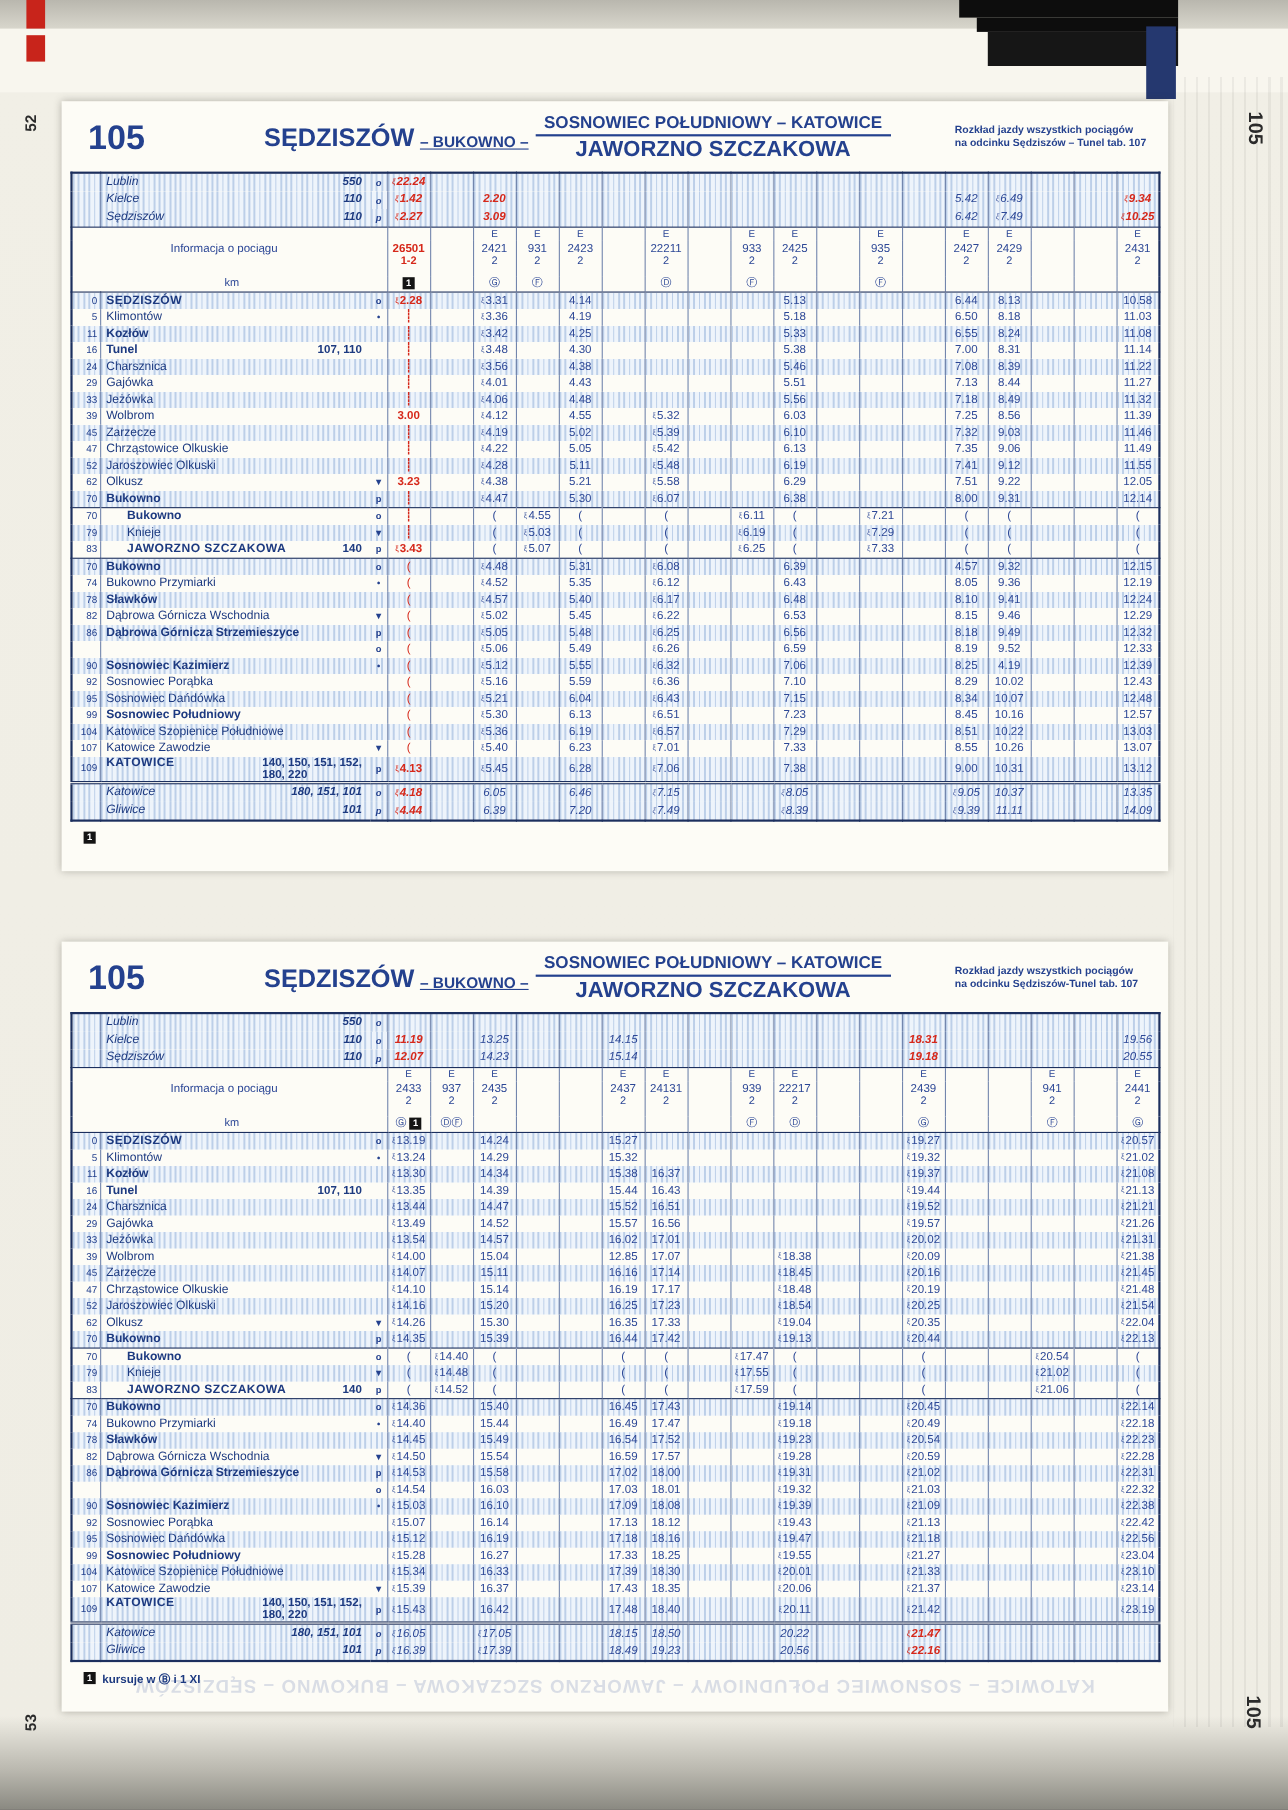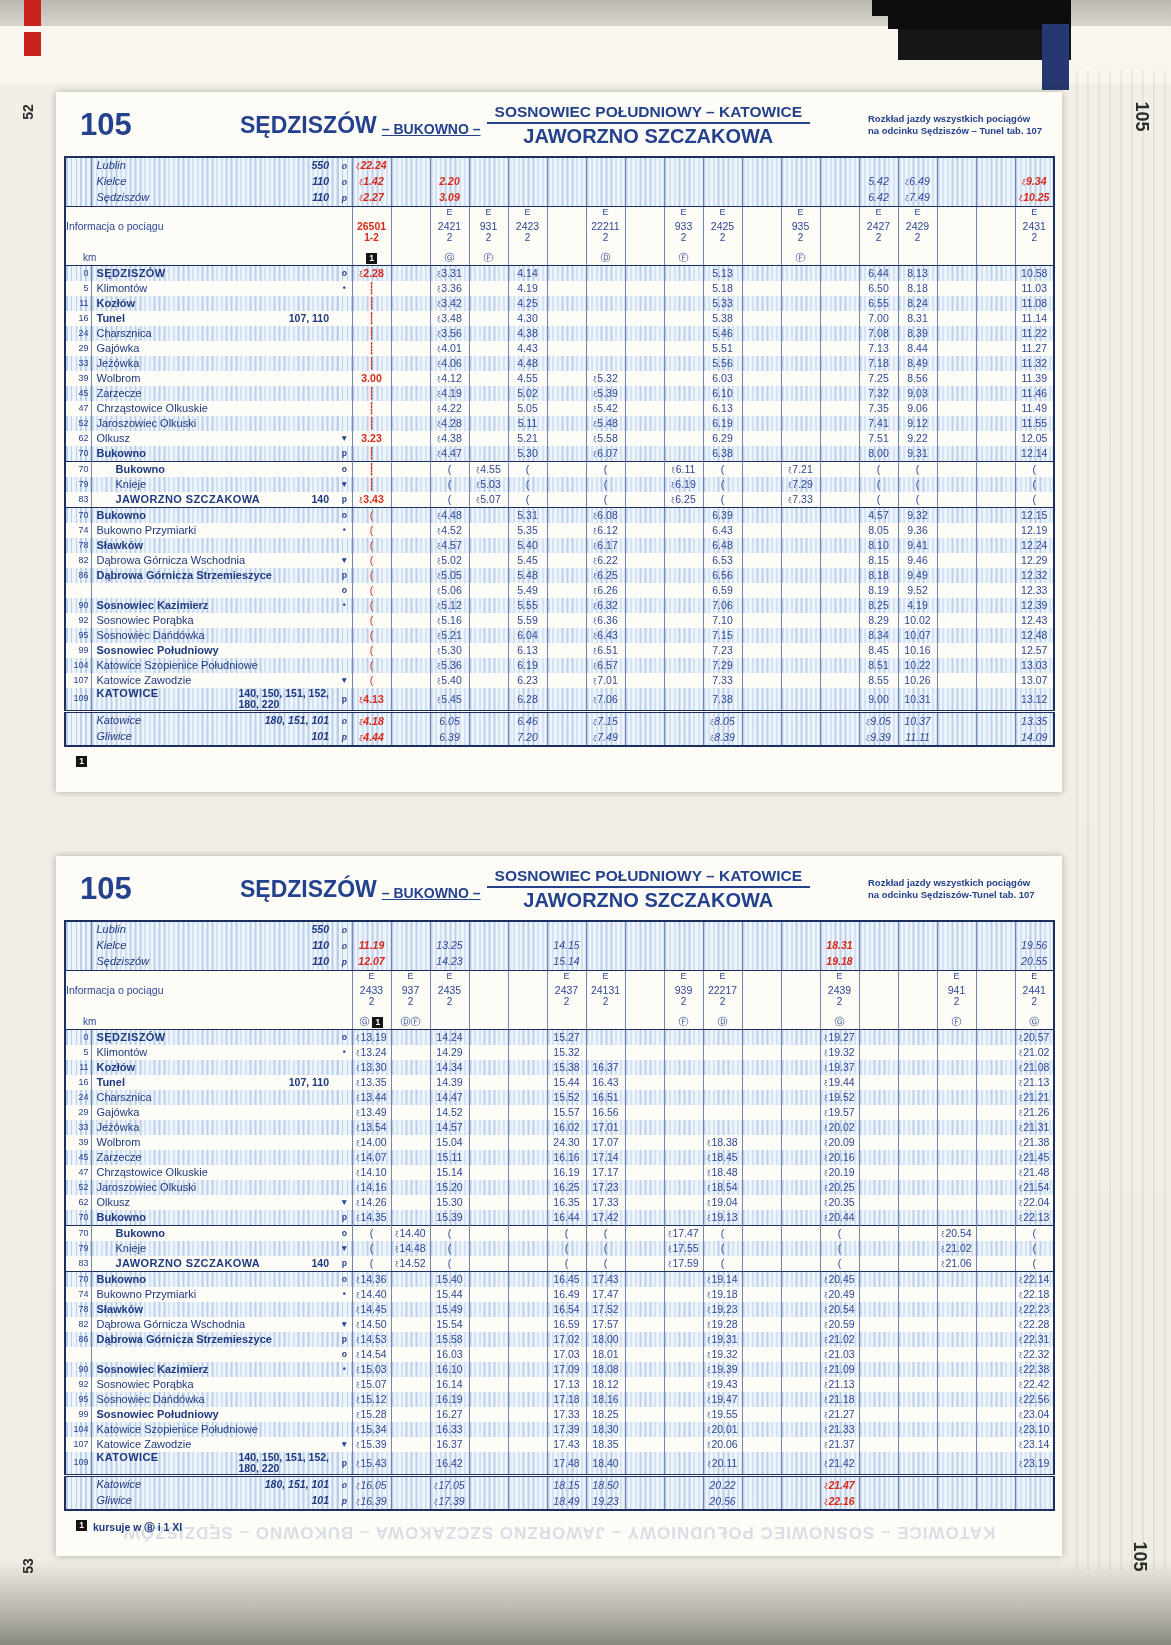--- a/index.html
+++ b/index.html
@@ -42,24 +42,24 @@
   td.st{text-align:left;padding-left:5px;color:#1d3a80;}
   td.mk{font-size:8.5px;font-weight:bold;color:#24418e;}
   .sn{font-size:11px;} .sn.b1{font-weight:bold;} .sn.b2{font-weight:bold;letter-spacing:.4px;}
   .rt{float:right;padding-right:8px;font-weight:bold;font-size:10.5px;}
   tr.z td{background-color:#eef4fb;
      background-image:repeating-linear-gradient(90deg,rgba(74,122,189,.30) 0 1.6px,transparent 1.6px 4.8px);}
   tr.fe td,tr.fo td{font-style:italic;height:16px;}
   tr.fe3 td{border-bottom:1px solid #1c2f5e;}
   tr.er td{height:12px;font-size:9px;}
   tr.ir td{height:30px;vertical-align:top;padding-top:2px;font-size:10.5px;}
-  td.il{text-align:left;padding-right:10px;font-size:10px;}
+  td.il{text-align:center;padding-right:10px;font-size:10px;}
   .cl{font-size:10px;}
   tr.sr td{height:14px;border-bottom:1.5px solid #1c2f5e;font-size:10px;vertical-align:middle;}
-  td.kml{text-align:left;padding-left:17px;font-size:9px;vertical-align:bottom;}
+  td.kml{text-align:center;padding-left:4px;font-size:9px;vertical-align:bottom;}
   tr.sub0 td{border-top:1.5px solid #1c2f5e;}
   tr.sub2 td{border-bottom:1.5px solid #1c2f5e;}
   tr.sub .sn{margin-left:19px;}
   tr.fo0 td{border-top:3px double #1c2f5e;}
   .tm{white-space:nowrap;}
   .rd{color:#d6281a;font-weight:bold;}
   .wv{font-size:7px;vertical-align:1px;margin-right:1px;opacity:.85;}
   .vln{font-size:11px;}
   .par{font-weight:normal;}
   .bx{display:inline-block;background:#141414;color:#fff;font-size:8.5px;width:11px;height:11px;line-height:11px;font-weight:bold;text-align:center;font-style:normal;}
@@ -1307,21 +1307,21 @@
           </tr>
           <tr class="bd">
             <td class="km">39</td>
             <td class="st"><span class="sn">Wolbrom</span></td>
             <td class="mk"></td>
             <td class="tc"><span class="tm"><span class="wv">ξ</span>14.00</span></td>
             <td class="tc"></td>
             <td class="tc"><span class="tm">15.04</span></td>
             <td class="tc"></td>
             <td class="tc"></td>
-            <td class="tc"><span class="tm">24.30</span></td>
+            <td class="tc"><span class="tm">12.85</span></td>
             <td class="tc"><span class="tm">17.07</span></td>
             <td class="tc"></td>
             <td class="tc"></td>
             <td class="tc"><span class="tm"><span class="wv">ξ</span>18.38</span></td>
             <td class="tc"></td>
             <td class="tc"></td>
             <td class="tc"><span class="tm"><span class="wv">ξ</span>20.09</span></td>
             <td class="tc"></td>
             <td class="tc"></td>
             <td class="tc"></td>

